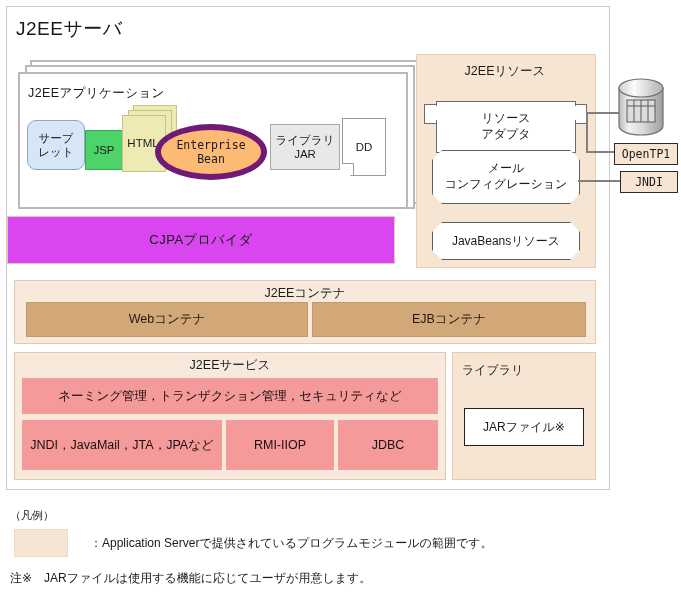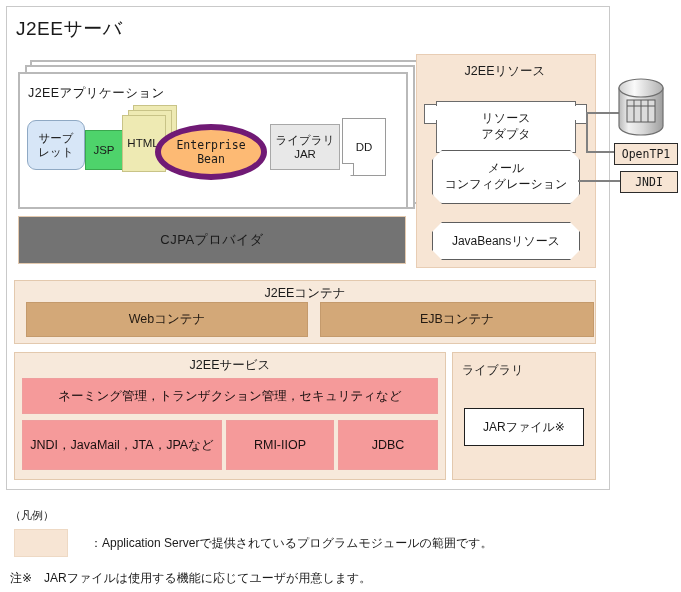--- a/index.html
+++ b/index.html
@@ -56,36 +56,36 @@
     clip-path:polygon(0 0,100% 0,100% 100%,9px 100%,0 calc(100% - 9px));
   }
   #dd-fold{
     left:342px;top:163px;width:11px;height:11px;
     border-right:1px solid #9a9a9a;border-top:1px solid #9a9a9a;background:#fff;
     transform:rotate(0deg);
   }
 
   
   #cjpa-box{
-    left:18px;top:216px;width:386px;height:46px;
-    border:1px solid #e3c9ae;background:#737373;font-size:13px;letter-spacing:.5px;
+    left:7px;top:216px;width:386px;height:46px;
+    border:1px solid #e3c9ae;background:#d946ef;font-size:13px;letter-spacing:.5px;
   }
 
   
   #container-band{
     left:14px;top:280px;width:580px;height:62px;
     border:1px solid #e3c9ae;background:#f7e9db;
   }
   #container-band-title{left:0;top:4px;width:580px;font-size:12.5px;}
   .container-cell{
     top:302px;height:33px;border:1px solid #c49a6c;background:#d3a878;
     font-size:12.5px;color:#231a12;
   }
   #web-container{left:26px;width:280px;}
-  #ejb-container{left:312px;width:272px;margin-left:8px;}
+  #ejb-container{left:312px;width:272px;}
 
   
   #services-band{
     left:14px;top:352px;width:430px;height:126px;
     border:1px solid #e3c9ae;background:#f7e9db;
   }
   #services-title{left:0;top:4px;width:430px;font-size:12.5px;}
   .svc-cell{
     border:1px solid #ef9e9e;background:#f59a9a;color:#1a1010;font-size:12.5px;
   }

